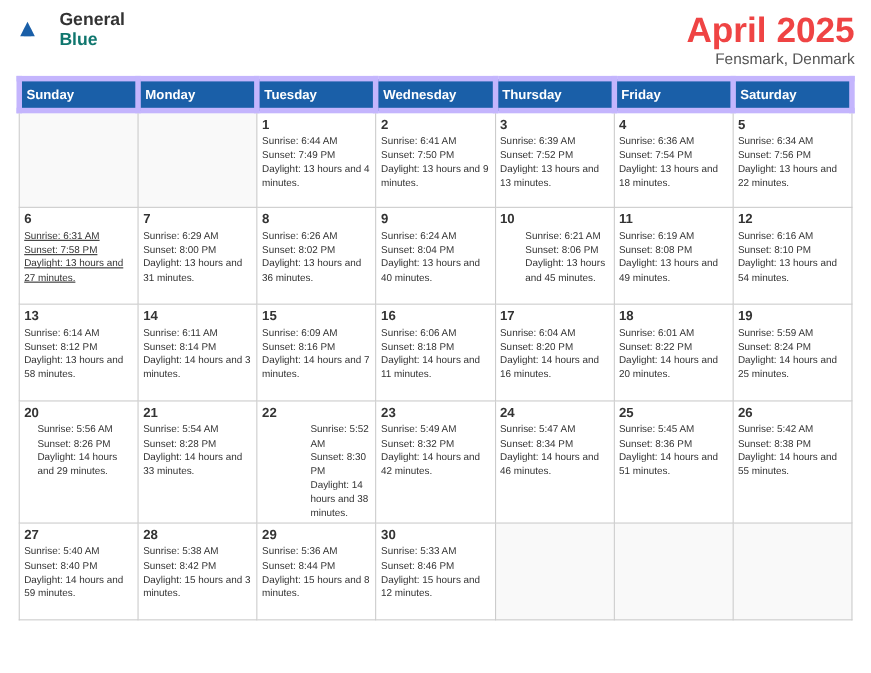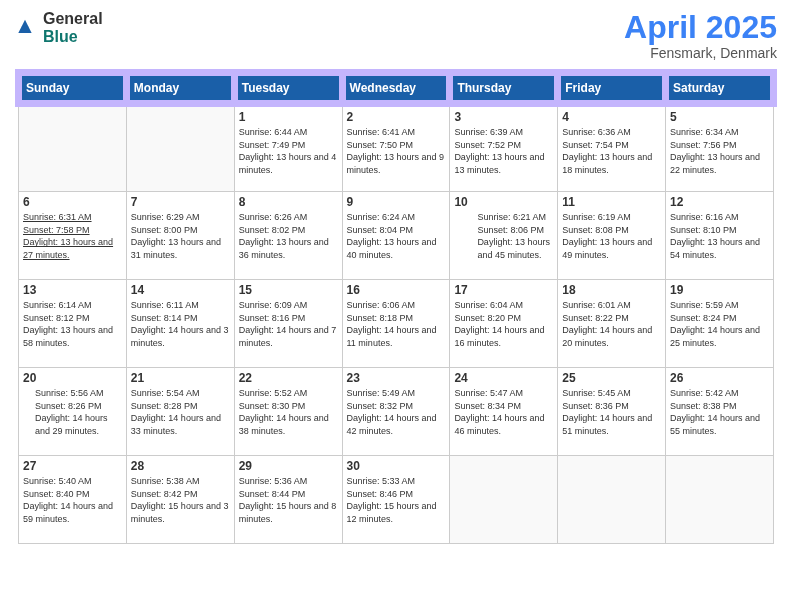--- a/index.html
+++ b/index.html
@@ -18,21 +18,21 @@
     }
     .header {
       display: flex;
       justify-content: space-between;
       align-items: flex-start;
       margin-bottom: 8px;
     }
     .logo {
       display: flex;
       align-items: center;
-      gap: 8px;
+      gap: 19px;
     }
     .logo-text-general {
       font-size: 16px;
       font-weight: bold;
       color: #333;
     }
     .logo-text-blue {
       font-size: 16px;
       font-weight: bold;
       color: #0f766e;
@@ -40,40 +40,40 @@
     .logo-icon {
       width: 20px;
       height: 20px;
     }
     .title-block {
       text-align: right;
     }
     .month-title {
       font-size: 32px;
       font-weight: bold;
-      color: #3b82f6;
+      color: #ef4444;
       line-height: 1.1;
     }
     .location {
       font-size: 14px;
       color: #555;
     }
     .calendar {
       width: 100%;
       border-collapse: collapse;
       table-layout: fixed;
     }
     .calendar th {
       background: #1a5fa8;
       color: #fff;
       font-size: 12px;
       font-weight: bold;
       padding: 5px 4px;
       text-align: left;
-      border: 7px solid #c4b5fd;
+      border: 5px solid #c4b5fd;
     }
     .calendar td {
       border: 1px solid #ccc;
       vertical-align: top;
       padding: 3px 4px;
       font-size: 9.5px;
       color: #333;
       height: 88px;
     }
     .day-num {
@@ -255,21 +255,21 @@
 Daylight: 14 hours and 29 minutes.</div>
           </td>
           <td>
             <span class="day-num">21</span>
             <div class="day-info" style="white-space: pre-line;">Sunrise: 5:54 AM
 Sunset: 8:28 PM
 Daylight: 14 hours and 33 minutes.</div>
           </td>
           <td>
             <span class="day-num">22</span>
-            <div class="day-info" style="white-space: pre-line;">Sunrise: 5:52 AM
+            <div class="day-info" style="white-space: pre-line; margin-left: 44px;">Sunrise: 5:52 AM
 Sunset: 8:30 PM
 Daylight: 14 hours and 38 minutes.</div>
           </td>
           <td>
             <span class="day-num">23</span>
             <div class="day-info" style="white-space: pre-line;">Sunrise: 5:49 AM
 Sunset: 8:32 PM
 Daylight: 14 hours and 42 minutes.</div>
           </td>
           <td>

